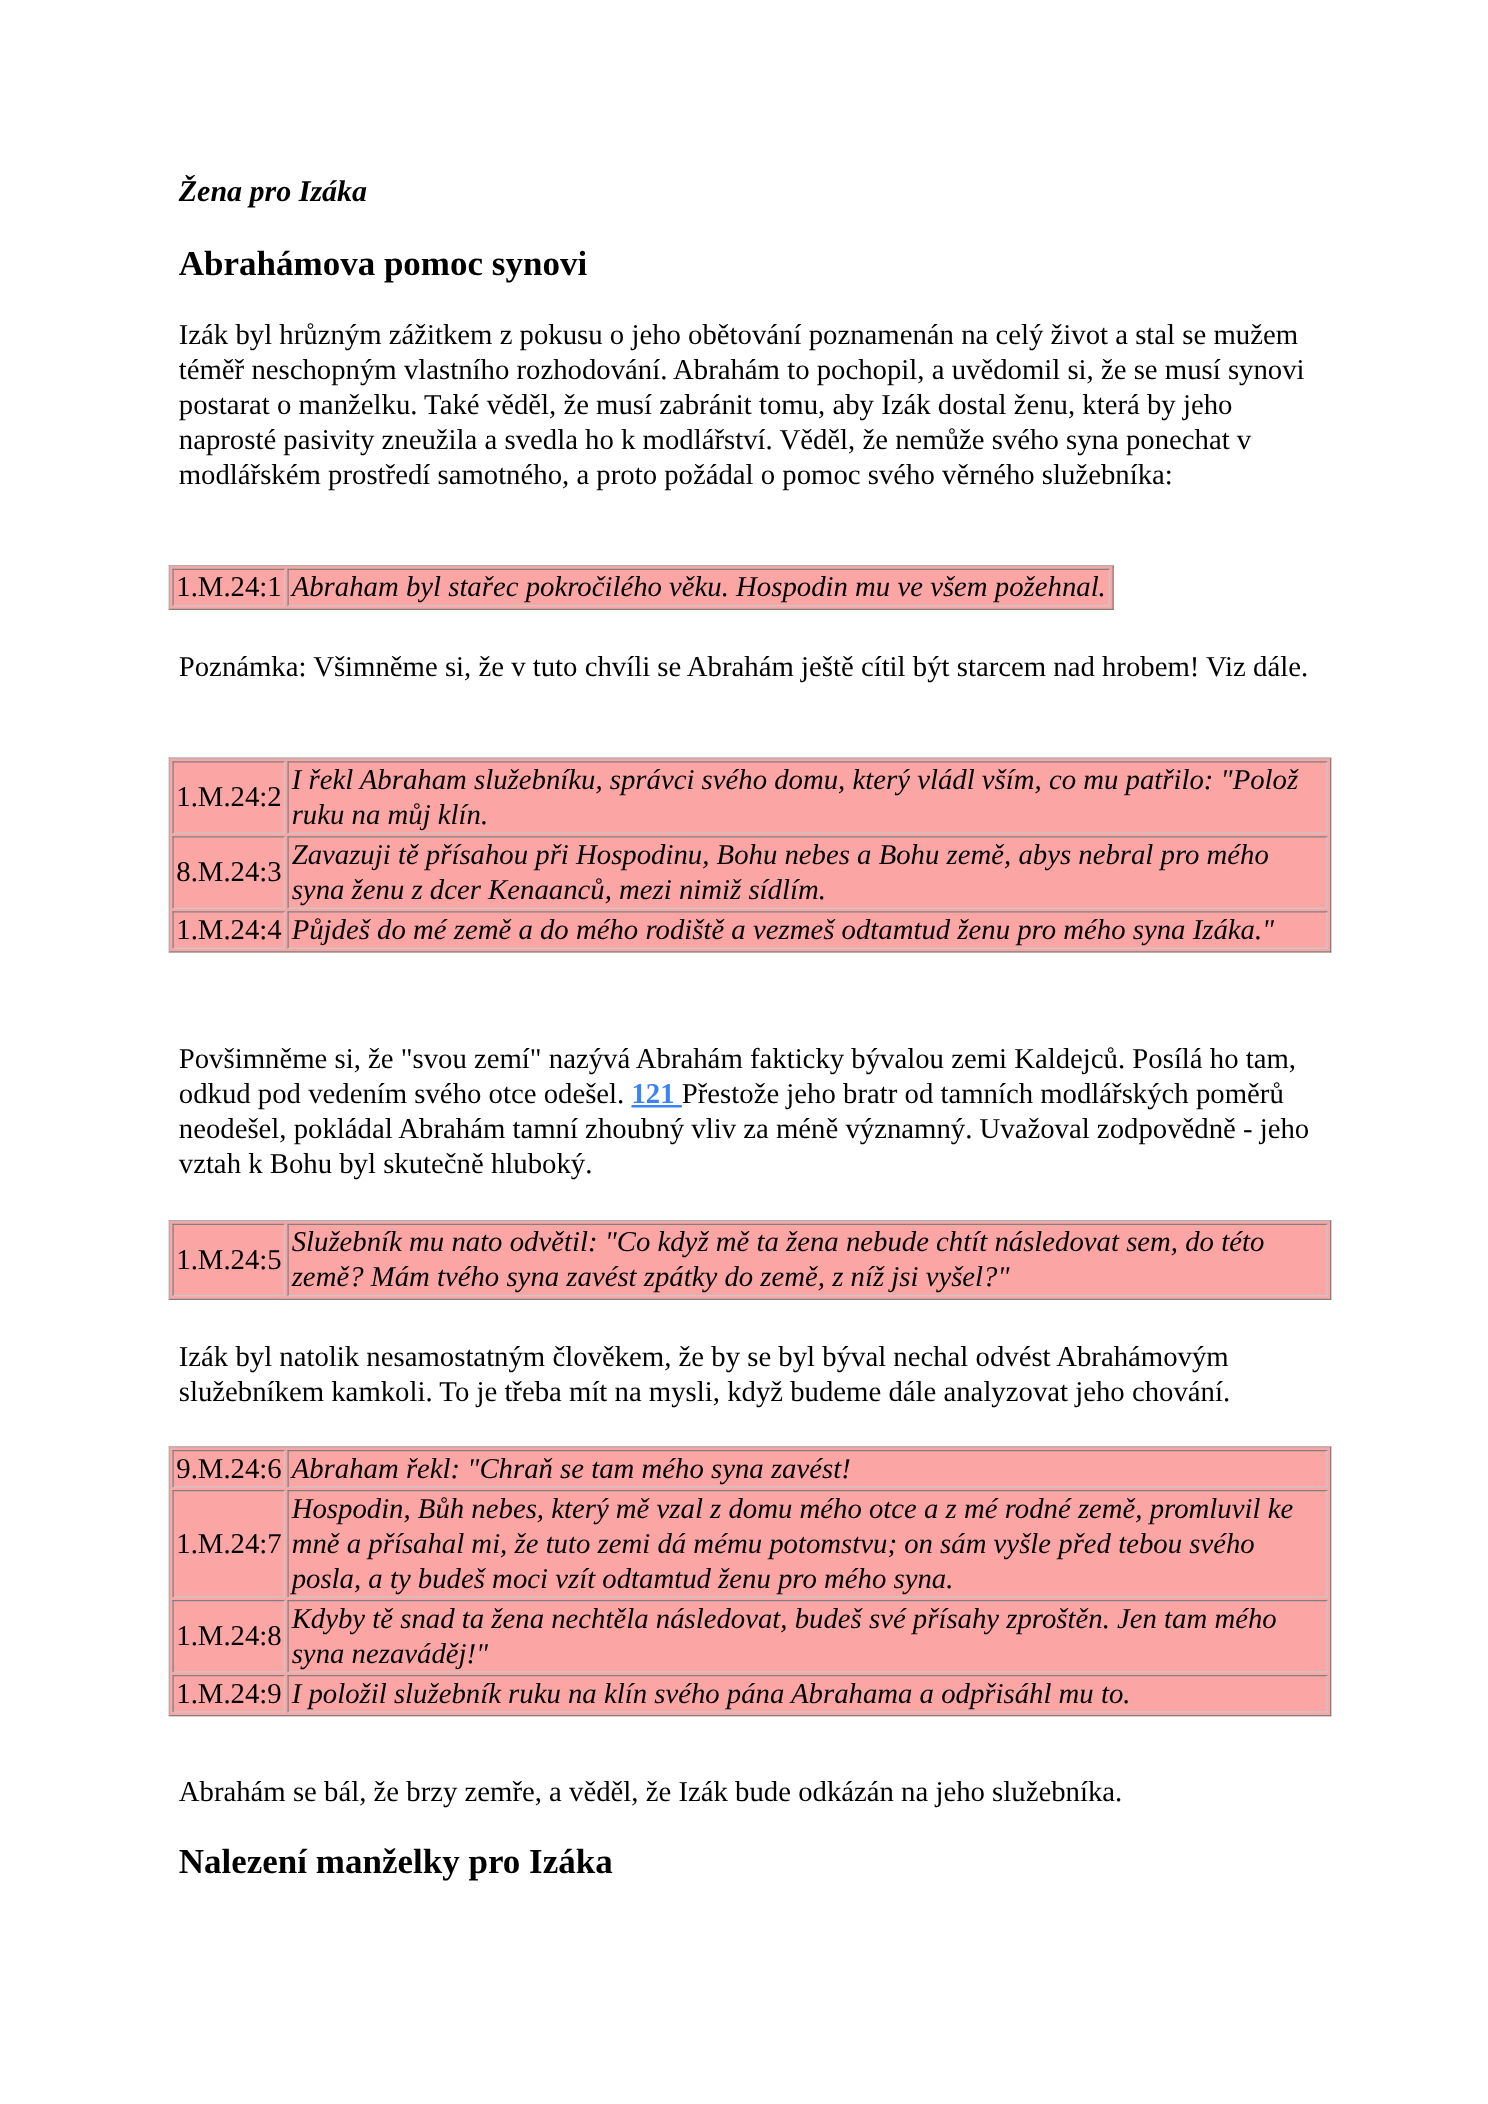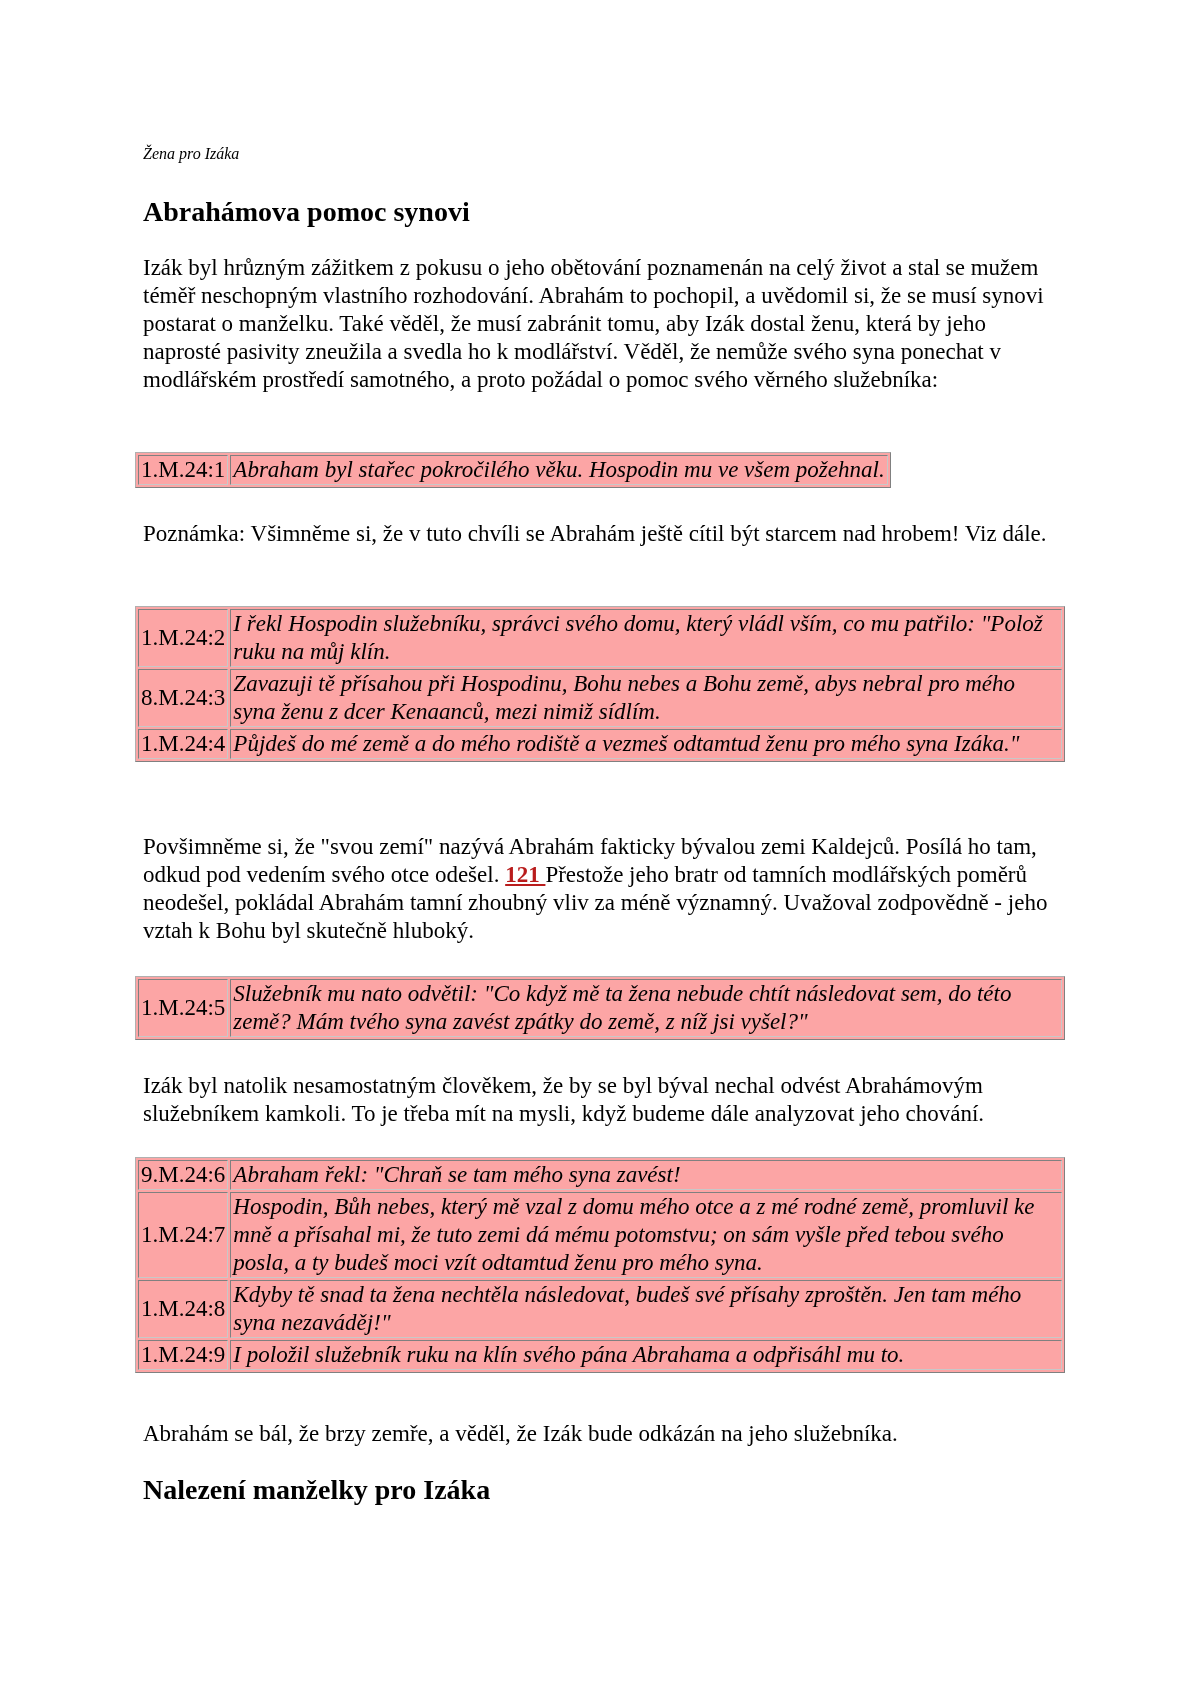--- a/index.html
+++ b/index.html
@@ -2,24 +2,24 @@
 <html><head>
   <meta charset="utf-8">
   <style>
     html, body { margin: 0; padding: 0; background: #ffffff; }
     body {
       width: 1190px; height: 1683px; position: relative; overflow: hidden;
       font-family: "Liberation Serif", "DejaVu Serif", serif;
       color: #000; font-size: 23px; line-height: 28px;
     }
     .page { position: absolute; left: 143px; top: 0; width: 920px; }
-    .title { position: absolute; top: 140px; font-weight: normal; font-style: italic; font-size: 16px; margin: 0; }
+    .title { position: absolute; top: 140px; font-weight: bold; font-style: italic; font-size: 24px; margin: 0; }
     .h2 { position: absolute; font-weight: bold; font-size: 28px; margin: 0; }
     .para { position: absolute; margin: 0; width: 920px; }
-    a.ref { color: #b91c1c; font-weight: bold; text-decoration: underline; }
+    a.ref { color: #3b82f6; font-weight: bold; text-decoration: underline; }
     table.verses {
       position: absolute; border-collapse: separate; border-spacing: 2px;
       border: 1px solid #b0b0b0; border-right-color: #808080; border-bottom-color: #808080;
       left: -8px; background: #fca5a5;
     }
     table.verses td {
       border: 1px solid #808080; border-right-color: #c8c8c8; border-bottom-color: #c8c8c8;
       padding: 0 2px; vertical-align: middle; line-height: 28px; font-size: 23px;
     }
     td.ref-cell { white-space: nowrap; font-style: normal; }
@@ -43,21 +43,21 @@
         </tr>
       </tbody>
   </table>
 
   <p class="para" style="top:520px; width:905px">Poznámka: Všimněme si, že v tuto chvíli se Abrahám ještě cítil být starcem nad hrobem! Viz dále.</p>
 
   <table class="verses" style="top:606px; width:930px">
     <tbody id="t2">
         <tr>
           <td class="ref-cell">1.M.24:2</td>
-          <td class="text-cell">I řekl Hospodin služebníku, správci svého domu, který vládl vším, co mu patřilo: "Polož ruku na můj klín.</td>
+          <td class="text-cell">I řekl Abraham služebníku, správci svého domu, který vládl vším, co mu patřilo: "Polož ruku na můj klín.</td>
         </tr>
         <tr>
           <td class="ref-cell">8.M.24:3</td>
           <td class="text-cell">Zavazuji tě přísahou při Hospodinu, Bohu nebes a Bohu země, abys nebral pro mého syna ženu z dcer Kenaanců, mezi nimiž sídlím.</td>
         </tr>
         <tr>
           <td class="ref-cell">1.M.24:4</td>
           <td class="text-cell">Půjdeš do mé země a do mého rodiště a vezmeš odtamtud ženu pro mého syna Izáka."</td>
         </tr>
       </tbody>

